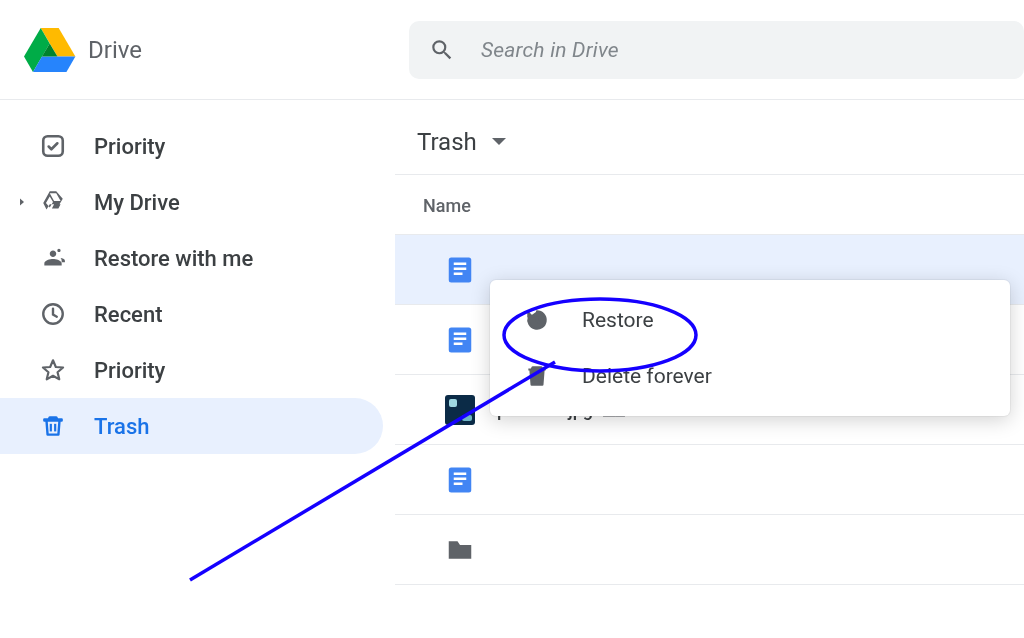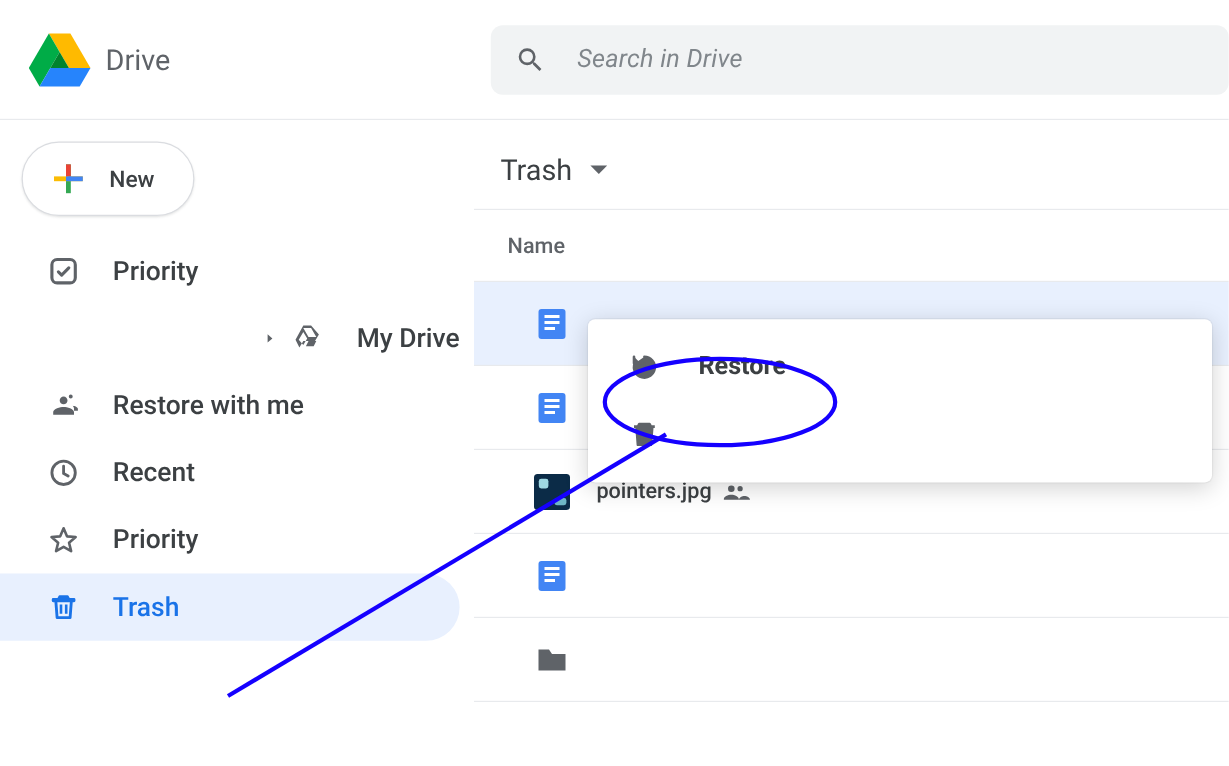--- a/index.html
+++ b/index.html
@@ -74,21 +74,21 @@
       height: 56px;
       padding-left: 40px;
       border-top-right-radius: 28px;
       border-bottom-right-radius: 28px;
       margin-right: 12px;
       color: #3c4043;
       font-size: 22px;
       font-weight: 500;
       cursor: pointer;
     }
-    .nav-item.with-caret { padding-left: 16px; justify-content: flex-end; }
+    .nav-item.with-caret { padding-left: 16px; }
     .nav-caret { width: 12px; height: 12px; margin-right: 12px; }
     .nav-item.active { background: #e8f0fe; color: #1a73e8; }
     .nav-icon { width: 26px; height: 26px; fill: #5f6368; flex-shrink:0; }
     .nav-item.active .nav-icon { fill: #1a73e8; }
     .nav-label { margin-left: 28px; }
     .main {
       flex: 1;
       padding: 28px 0 0 0;
       position: relative;
     }
@@ -121,28 +121,27 @@
     .shared-mini { margin-left: 10px; width: 22px; height: 16px; fill:#5f6368; }
     .docs-icon-svg { fill: #4285f4; }
     .thumb { width: 30px; height: 30px; background: #0b2b47; border-radius: 3px; position: relative; overflow: hidden; }
     .thumb::before, .thumb::after { content:""; position:absolute; }
     .thumb::before { width: 8px; height: 8px; background: #9fd8e3; left: 4px; top: 4px; border-radius: 2px;}
     .thumb::after { width: 10px; height: 6px; background: #6fb7c6; right: 3px; bottom: 4px; border-radius: 2px;}
     .folder-icon-svg { fill: #5f6368; }
     .context-menu {
       position: absolute;
       left: 490px;
-      top: 266px;
+      top: 280px;
       width: 520px;
       background: #fff;
       border-radius: 6px;
       box-shadow: 0 4px 20px rgba(0,0,0,0.18), 0 0 0 1px rgba(0,0,0,0.04);
       padding: 12px 0;
       z-index: 50;
-      font-weight: bold;
     }
     .ctx-item {
       display: flex;
       align-items: center;
       height: 56px;
       padding-left: 34px;
       cursor: pointer;
     }
     .ctx-icon { width: 26px; height: 26px; fill: #5f6368; stroke: #5f6368; }
     .ctx-label { margin-left: 32px; font-size: 21px; color: #3c4043; }
@@ -166,31 +165,20 @@
   <div class="searchbar">
     <svg class="search-icon" viewBox="0 0 24 24">
         <path d="M15.5 14h-.79l-.28-.27A6.471 6.471 0 0 0 16 9.5 6.5 6.5 0 1 0 9.5 16a6.47 6.47 0 0 0 4.23-1.57l.27.28v.79l5 4.99L20.49 19l-4.99-5zM9.5 14A4.5 4.5 0 1 1 14 9.5 4.5 4.5 0 0 1 9.5 14z"></path>
       </svg>
     <span class="search-text">Search in Drive</span>
   </div>
 </div>
 
 <div class="body-wrap">
   <div class="sidebar">
-    <div class="new-btn">
-      <svg class="plus-svg" viewBox="0 0 36 36">
-        <path d="M16 16V6h4v10h10v4H20v10h-4V20H6v-4z" fill="none"></path>
-        <rect x="16" y="6" width="4" height="24" fill="#34a853"></rect>
-        <rect x="16" y="6" width="4" height="12" fill="#ea4335"></rect>
-        <rect x="6" y="16" width="24" height="4" fill="#fbbc04"></rect>
-        <rect x="18" y="16" width="12" height="4" fill="#4285f4"></rect>
-        <rect x="16" y="16" width="4" height="4" fill="#4285f4"></rect>
-      </svg>
-      <span class="new-label">New</span>
-    </div>
     <ul class="nav">
       <li class="nav-item">
         <svg class="nav-icon" viewBox="0 0 24 24">
             <rect x="3" y="3" width="18" height="18" rx="4" fill="none" stroke="#5f6368" stroke-width="2.4"></rect>
             <path d="M8 12.5l2.5 2.5L16 9.5" fill="none" stroke="#5f6368" stroke-width="2.4" stroke-linecap="round" stroke-linejoin="round"></path>
           </svg>
         <span class="nav-label">Priority</span>
       </li>
       <li class="nav-item with-caret">
         <svg class="nav-caret" viewBox="0 0 24 24">
@@ -293,19 +281,20 @@
         <path d="M12 9v4l3 2" stroke-width="2" stroke-linecap="round"></path>
       </svg>
     <span class="ctx-label">Restore</span>
   </div>
   <div class="ctx-item">
     <svg class="ctx-icon" viewBox="0 0 24 24" fill="none">
         <path d="M6 7h12l-1 13H7L6 7zm2-3h8l1 2H7l1-2zM4 6h16" stroke-width="2" stroke-linejoin="round"></path>
         <line x1="10" y1="11" x2="10" y2="17" stroke-width="2"></line>
         <line x1="14" y1="11" x2="14" y2="17" stroke-width="2"></line>
       </svg>
+    <span class="ctx-label">Delete forever</span>
   </div>
 </div>
 
 <svg class="annotation-layer" width="1024" height="638">
   <ellipse cx="600" cy="335" rx="96" ry="36" fill="none" stroke="#1500ff" stroke-width="3.5"></ellipse>
   <line x1="555" y1="362" x2="190" y2="580" stroke="#1500ff" stroke-width="3.5"></line>
 </svg>
 
 </body></html>

